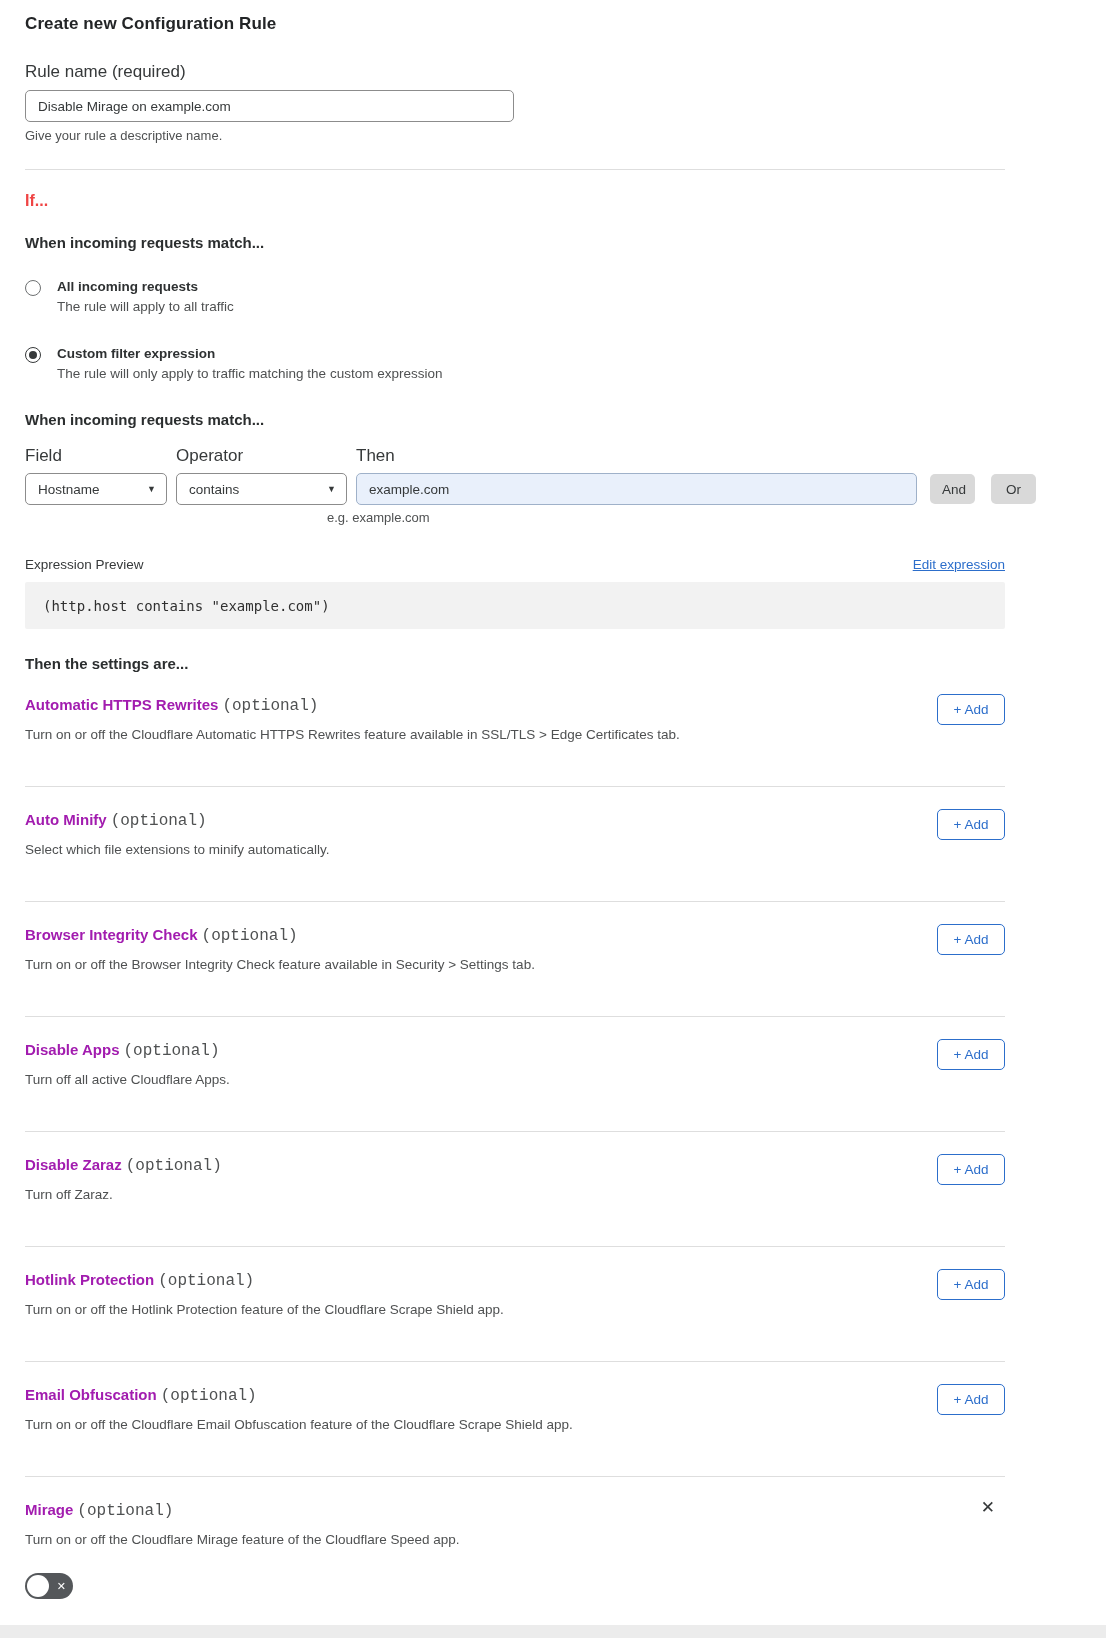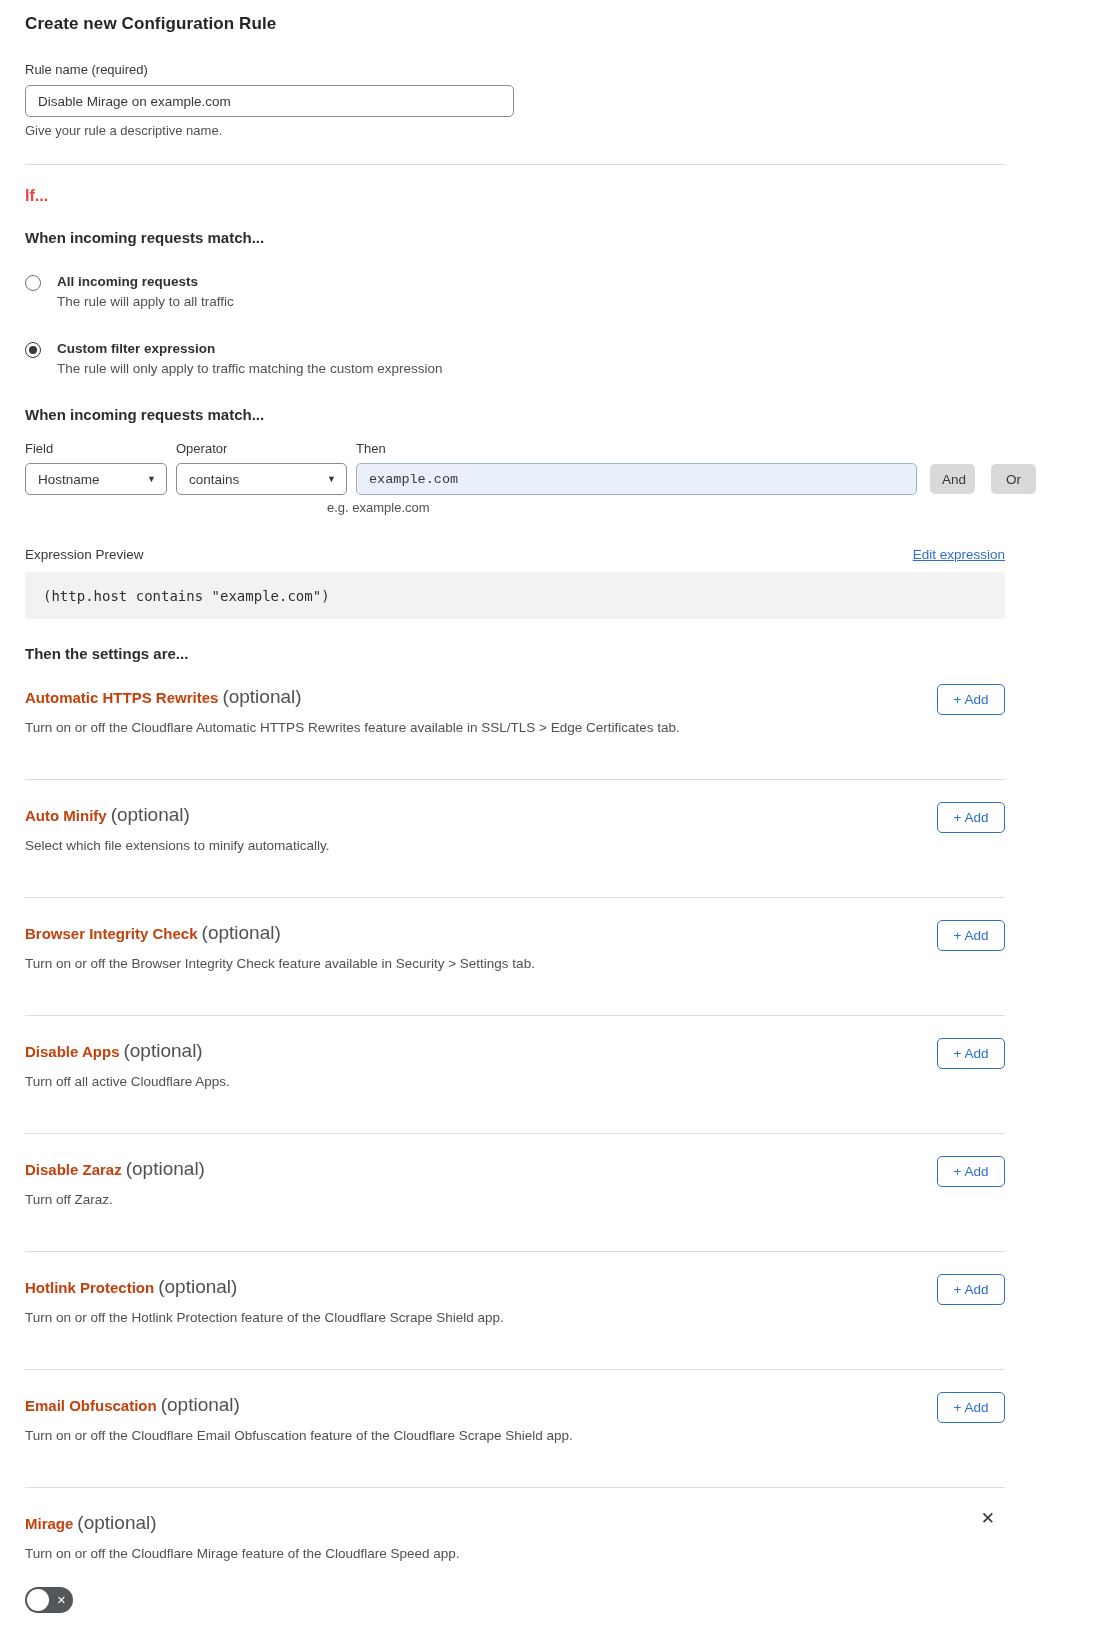--- a/index.html
+++ b/index.html
@@ -7,21 +7,21 @@
   body {
     width:1106px; min-height:1638px;
     font-family:"Liberation Sans", sans-serif;
     color:#36393a;
     display:flex; flex-direction:column;
   }
   .content { flex:1; width:980px; margin-left:25px; padding-top:14px; }
 
   h1.page-title { font-size:17px; font-weight:bold; color:#232527; letter-spacing:.1px; }
 
-  .field-label { font-size:13px; color:#36393a; }
+  .field-label { font-size:17px; color:#36393a; }
   .rule-name-block { margin-top:28px; }
   .rule-name-input {
     margin-top:8px; width:489px; height:32px;
     border:1px solid #8c8c8c; border-radius:5px;
     padding:0 12px; font-size:13.5px; color:#36393a;
     font-family:"Liberation Sans", sans-serif; background:#fff; outline:none;
   }
   .help-text { margin-top:6px; font-size:13px; color:#4f5152; }
 
   .divider { border:none; border-top:1px solid #dedede; margin-top:26px; }
@@ -54,21 +54,21 @@
     padding:0 10px 0 12px; font-size:13.5px; color:#36393a; cursor:pointer;
   }
   .select-field { width:142px; margin-right:9px; }
   .select-operator { width:171px; margin-right:9px; }
   .caret { font-size:9px; color:#36393a; margin-left:8px; }
   .value-input {
     width:561px; height:32px;
     border:1px solid #9fb1c9; border-radius:5px;
     background:#e9f0fb; padding:0 12px;
     font-size:13.5px; color:#36393a;
-    font-family:Liberation Mono, monospace; outline:none;
+    font-family:Liberation Sans, sans-serif; outline:none;
   }
   .conj-btn {
     height:30px; min-width:45px; margin-left:13px; margin-bottom:1px;
     background:#d9d9d9; border:none; border-radius:5px;
     font-size:13.5px; color:#36393a; padding:0 12px; cursor:pointer;
     font-family:"Liberation Sans", sans-serif;
   }
   .conj-btn.or { margin-left:16px; }
   .value-help { margin-top:5px; margin-left:302px; font-size:13px; color:#4f5152; }
 
@@ -78,22 +78,22 @@
   .expr-code {
     margin-top:10px; height:47px; background:#f2f2f2; border-radius:2px;
     display:flex; align-items:center; padding:0 18px;
     font-family:"DejaVu Sans Mono","Liberation Mono",monospace;
     font-size:14px; color:#303030; white-space:pre;
   }
 
   .h-then { margin-top:26px; font-size:15px; font-weight:bold; color:#2b2e2f; }
 
   .setting { position:relative; padding:24px 0 44px 0; border-bottom:1px solid #dedede; }
-  .setting-title { font-size:15px; font-weight:bold; color:#c2410c; }
-  .optional { font-size:19px; font-weight:normal; color:#4f5152; margin-left:4px; }
+  .setting-title { font-size:15px; font-weight:bold; color:#a21caf; }
+  .optional { font-size:16px; font-weight:normal; color:#4f5152; margin-left:4px;font-family:Liberation Mono, monospace; }
   .setting-desc { margin-top:12px; font-size:13.5px; color:#4f5152; }
   .add-btn {
     position:absolute; right:0; top:22px;
     width:68px; height:31px; background:#fff;
     border:1px solid #2c6ecb; border-radius:5px;
     color:#2c6ecb; font-size:13.5px; cursor:pointer;
     font-family:"Liberation Sans", sans-serif;
   }
 
   .mirage { position:relative; padding:24px 0 26px 0; }

